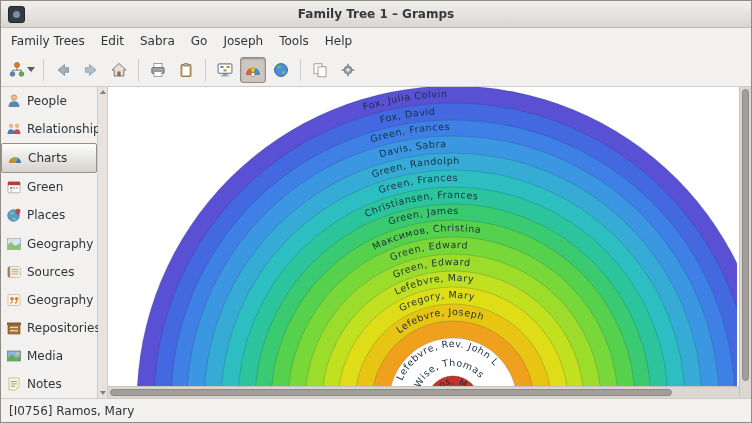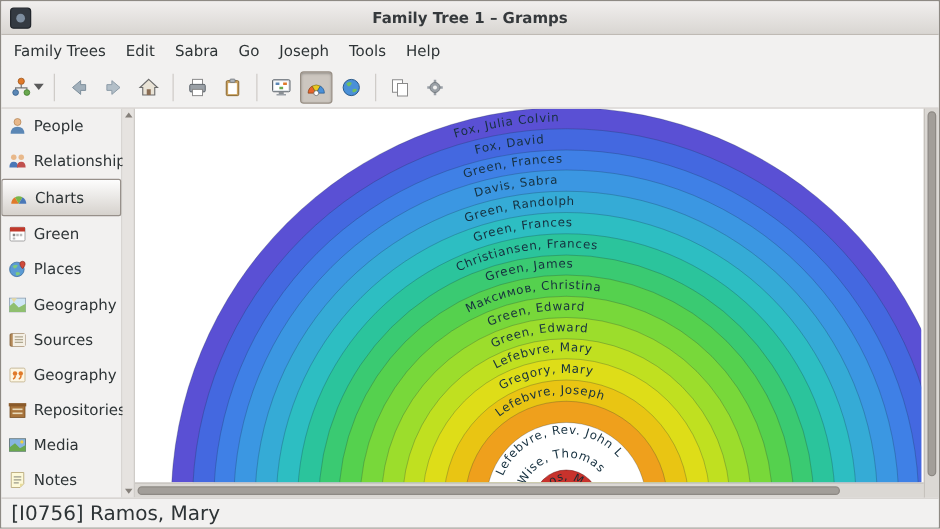--- a/index.html
+++ b/index.html
@@ -41,21 +41,21 @@
   .rl-small { font-size:9px; fill:#1c2b33; letter-spacing:0.4px; }
   .ring { stroke:rgba(20,40,60,.28); stroke-width:.7; }
 
   .hscroll { flex:0 0 12px; background:#dbd8d4; border-top:1px solid #c6c2bd; position:relative; }
   .hthumb { position:absolute; left:2px; top:2px; height:7px; width:89%; background:#a29e99; border:1px solid #8d8984; border-radius:4px; }
   .vscroll { width:12px; flex:0 0 12px; background:#dbd8d4; border-left:1px solid #c6c2bd; position:relative; }
   .vthumb { position:absolute; top:2px; left:2px; width:7px; height:94%; background:#a29e99; border:1px solid #8d8984; border-radius:4px; }
 
   
   .statusbar { height:24px; flex:0 0 24px; border-top:1px solid #cfccc8; background:#f2f1f0; display:flex; align-items:center; padding-left:8px; }
-  .statusbar span { font-size:16px; color:#2e3436; }
+  .statusbar span { font-size:12px; color:#2e3436; }
 </style>
 </head>
 <body>
 
 <div class="window">
 
   <div class="titlebar">
     <span class="winicon"></span>
     <span class="title">Family Tree 1 – Gramps</span>
   </div>

